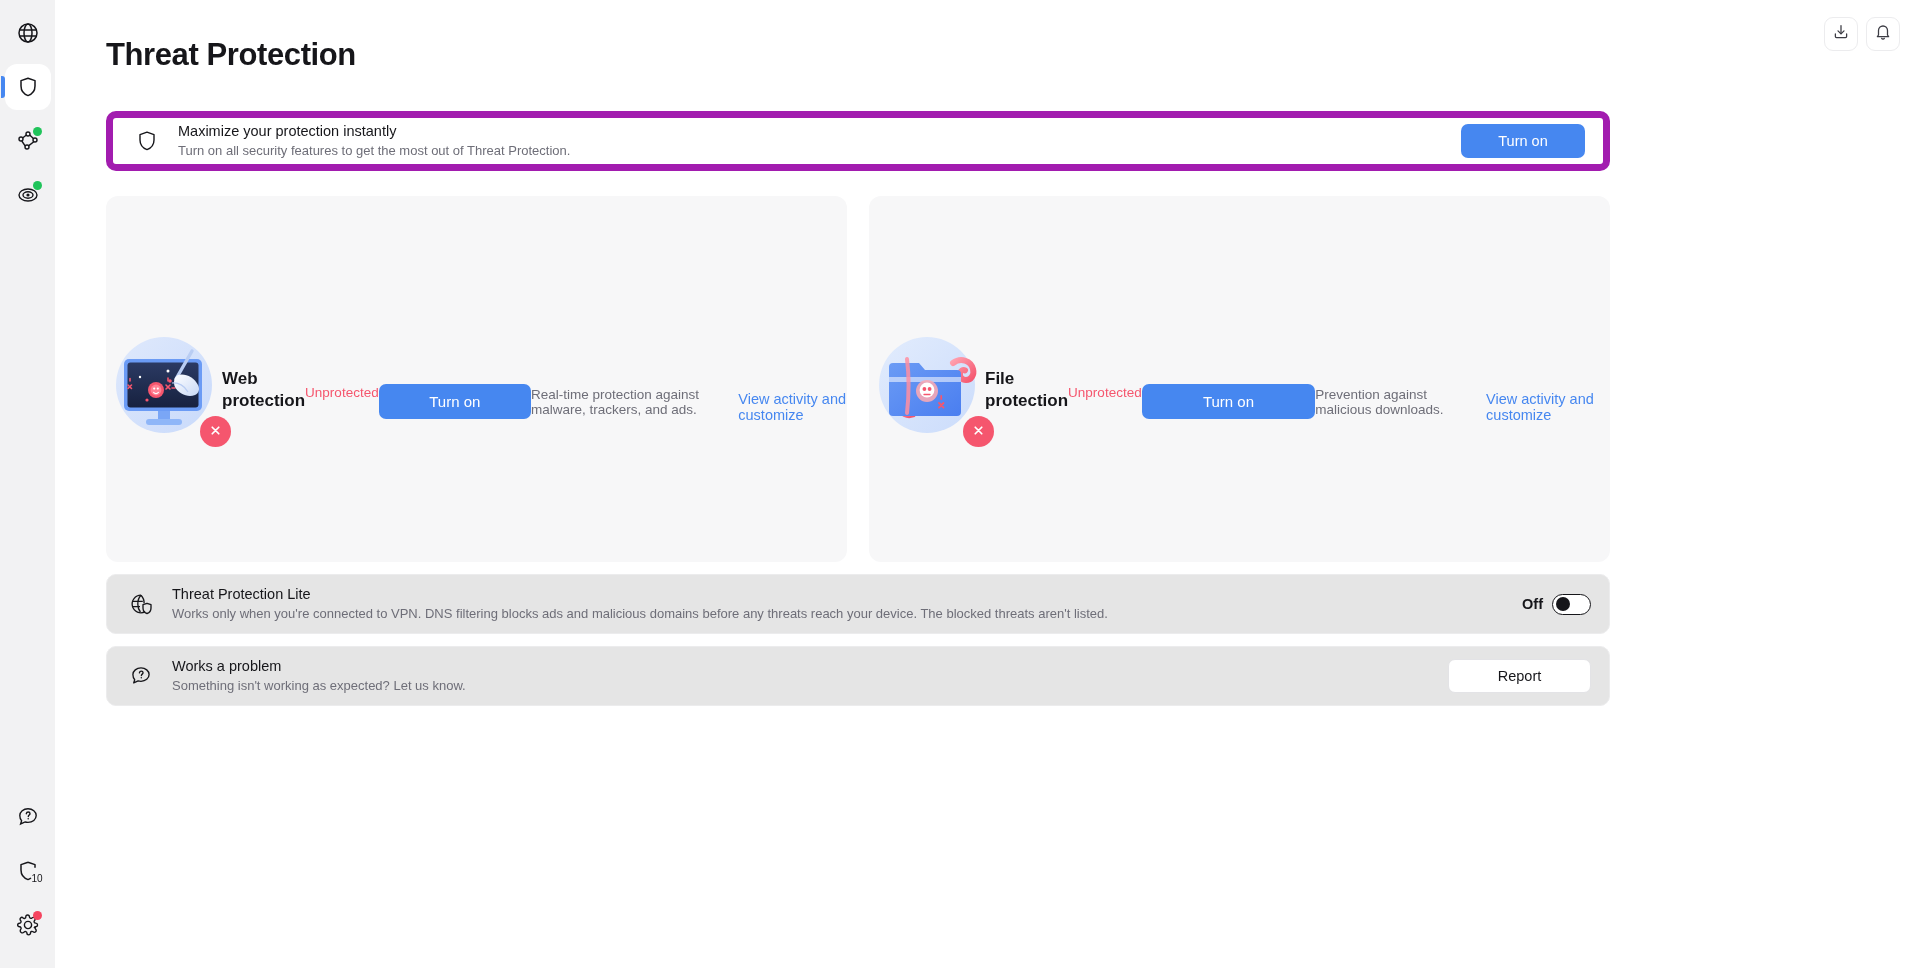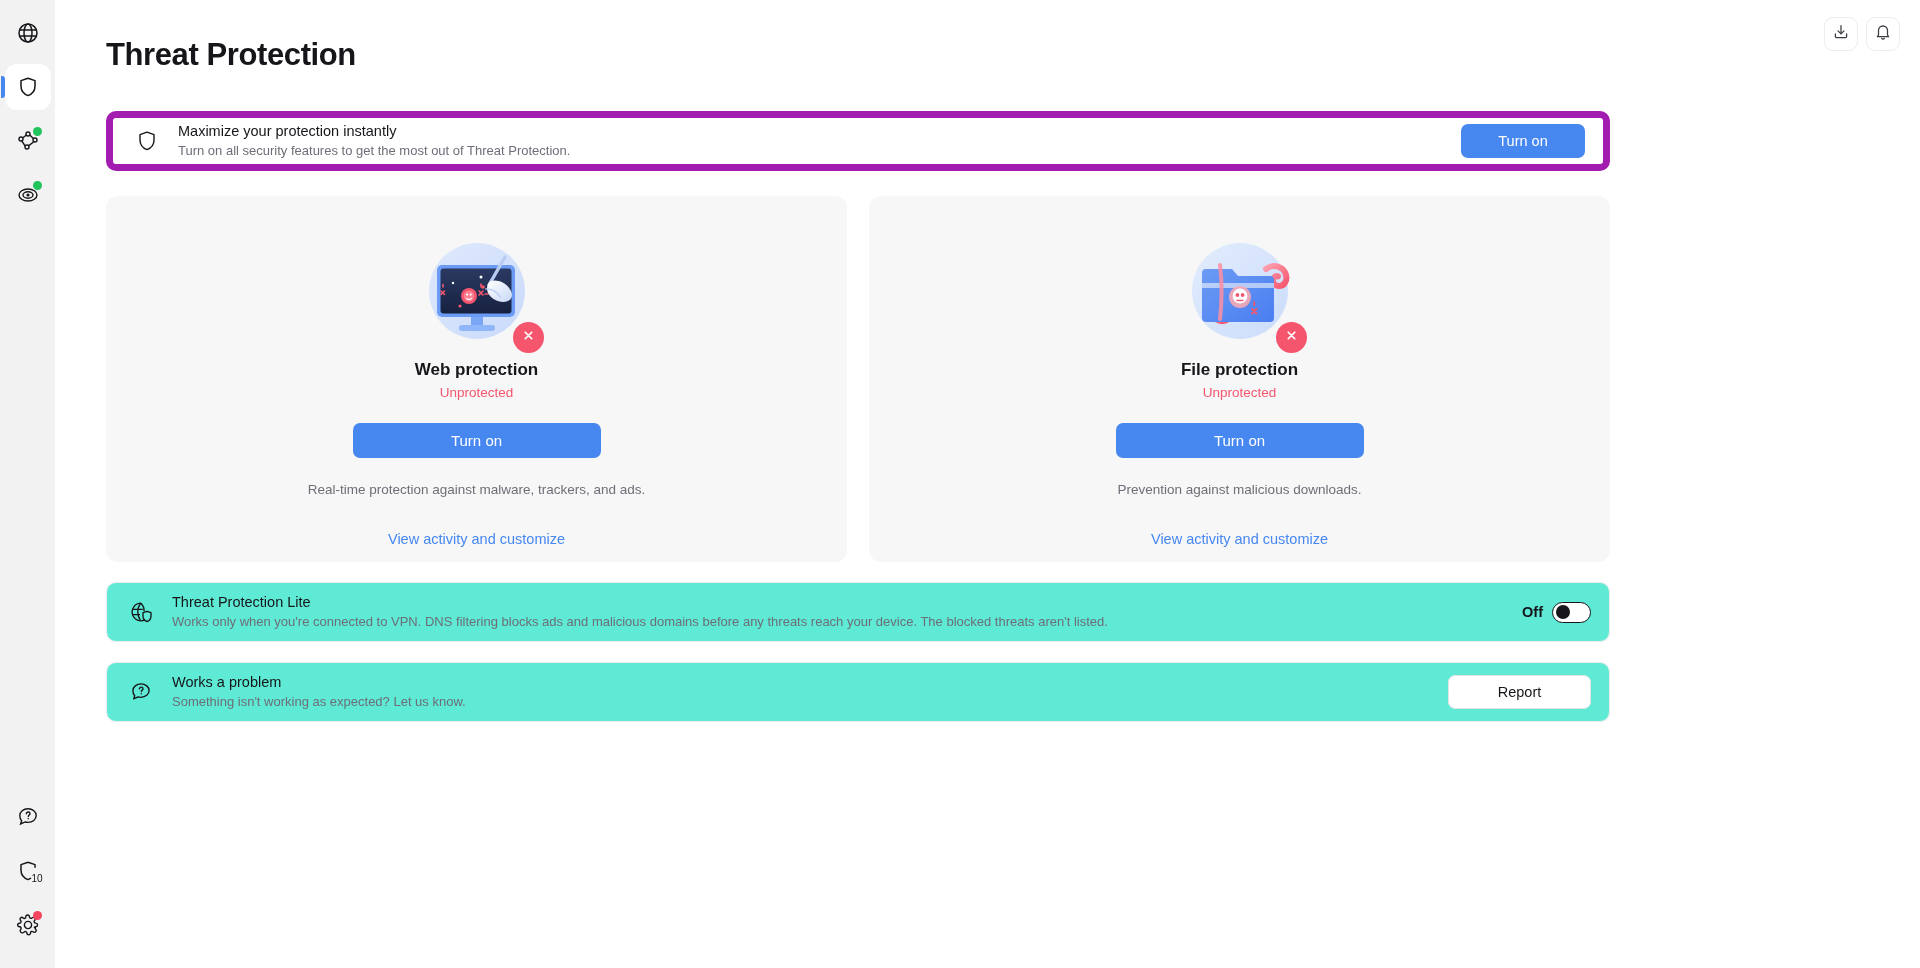--- a/index.html
+++ b/index.html
@@ -166,24 +166,23 @@
     display: flex;
     gap: 22px;
     margin-top: 25px;
   }
   .card {
     width: 741px;
     height: 366px;
     background: #f7f7f8;
     border-radius: 12px;
     display: flex;
-    flex-direction: column;
+    flex-direction: row;
     align-items: center;
     padding-top: 22px;
-    justify-content: center;
   }
   .illo-wrap {
     width: 116px; height: 116px;
     position: relative;
     margin-bottom: 10px;
   }
   .illo-badge {
     position: absolute;
     right: -9px; bottom: -4px;
     width: 31px; height: 31px;
@@ -223,22 +222,22 @@
 
   
   .row {
     width: 1504px;
     height: 60px;
     border: 1px solid #ececed;
     border-radius: 10px;
     display: flex;
     align-items: center;
     padding: 0 18px 0 22px;
-    background: #5eead4;
-    margin-top: 20px;
+    background: #e5e5e5;
+    margin-top: 12px;
   }
   .row-icon { width: 24px; height: 24px; flex: 0 0 24px; margin-right: 19px; }
   .row-text { flex: 1; }
   .row-title { font-size: 14.5px; color: #16161a; line-height: 1.35; }
   .row-sub { font-size: 13px; color: #6e6e78; line-height: 1.4; margin-top: 1px; }
 
   .toggle-group { display: flex; align-items: center; gap: 9px; }
   .toggle-label { font-size: 14.5px; color: #16161a; font-weight: bold; }
   .toggle {
     width: 39px; height: 21px;

